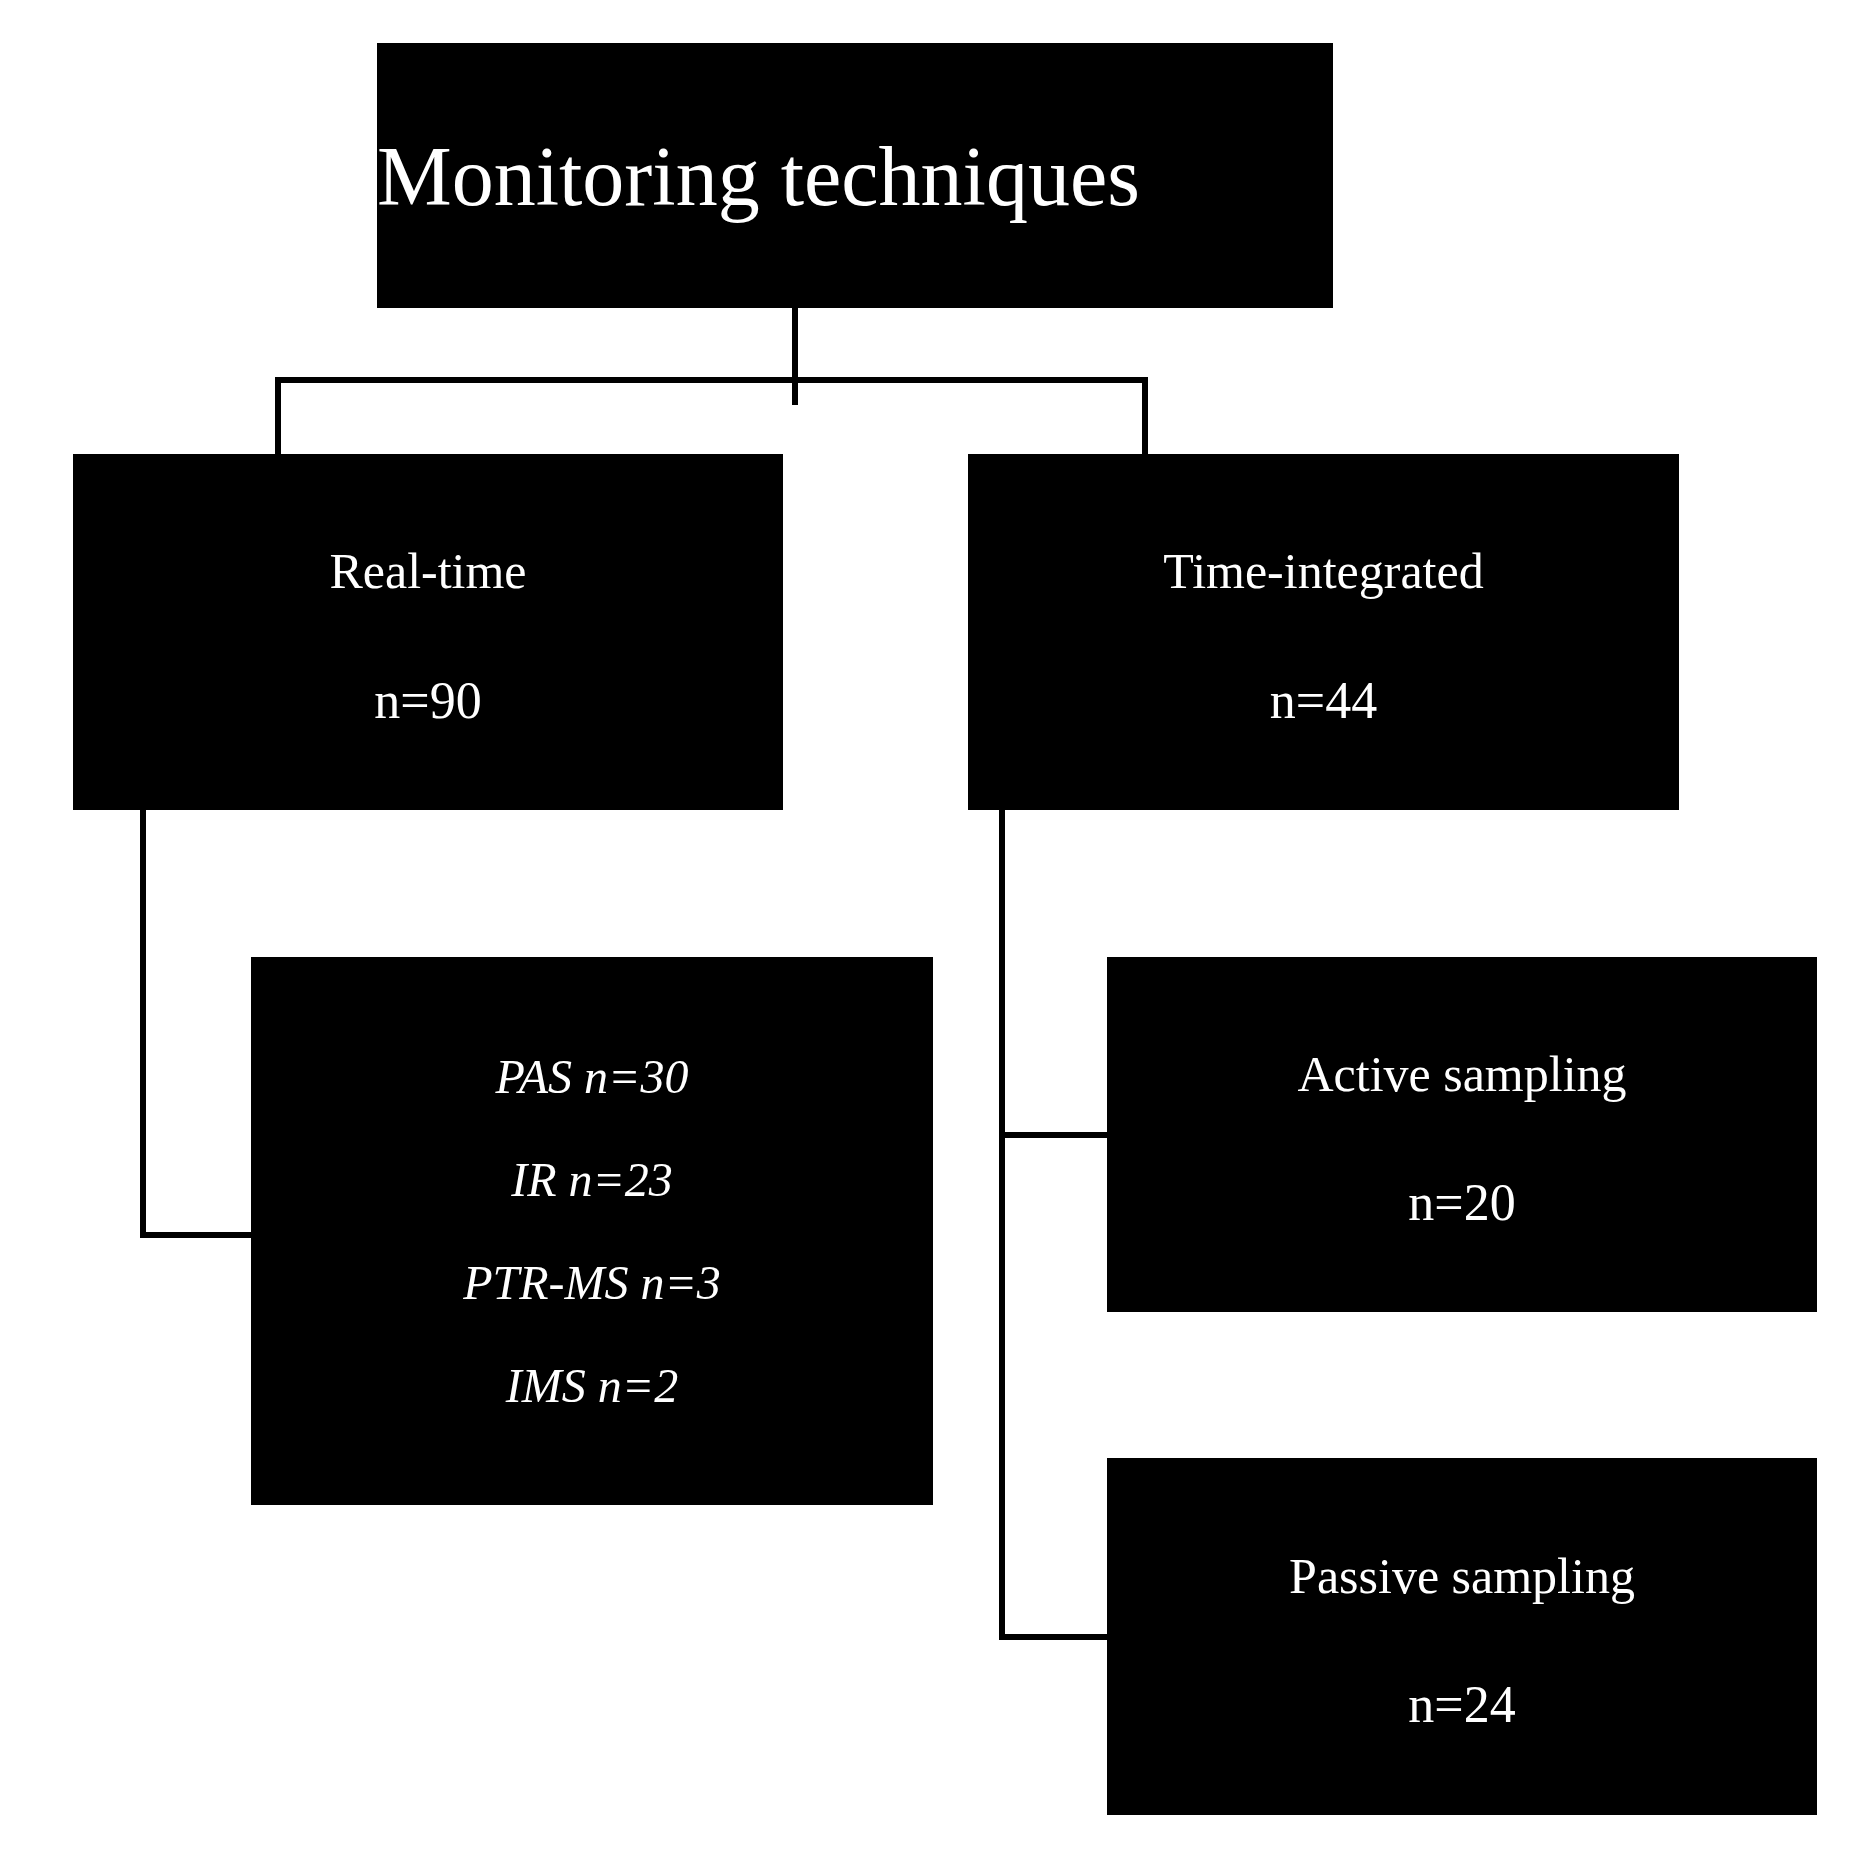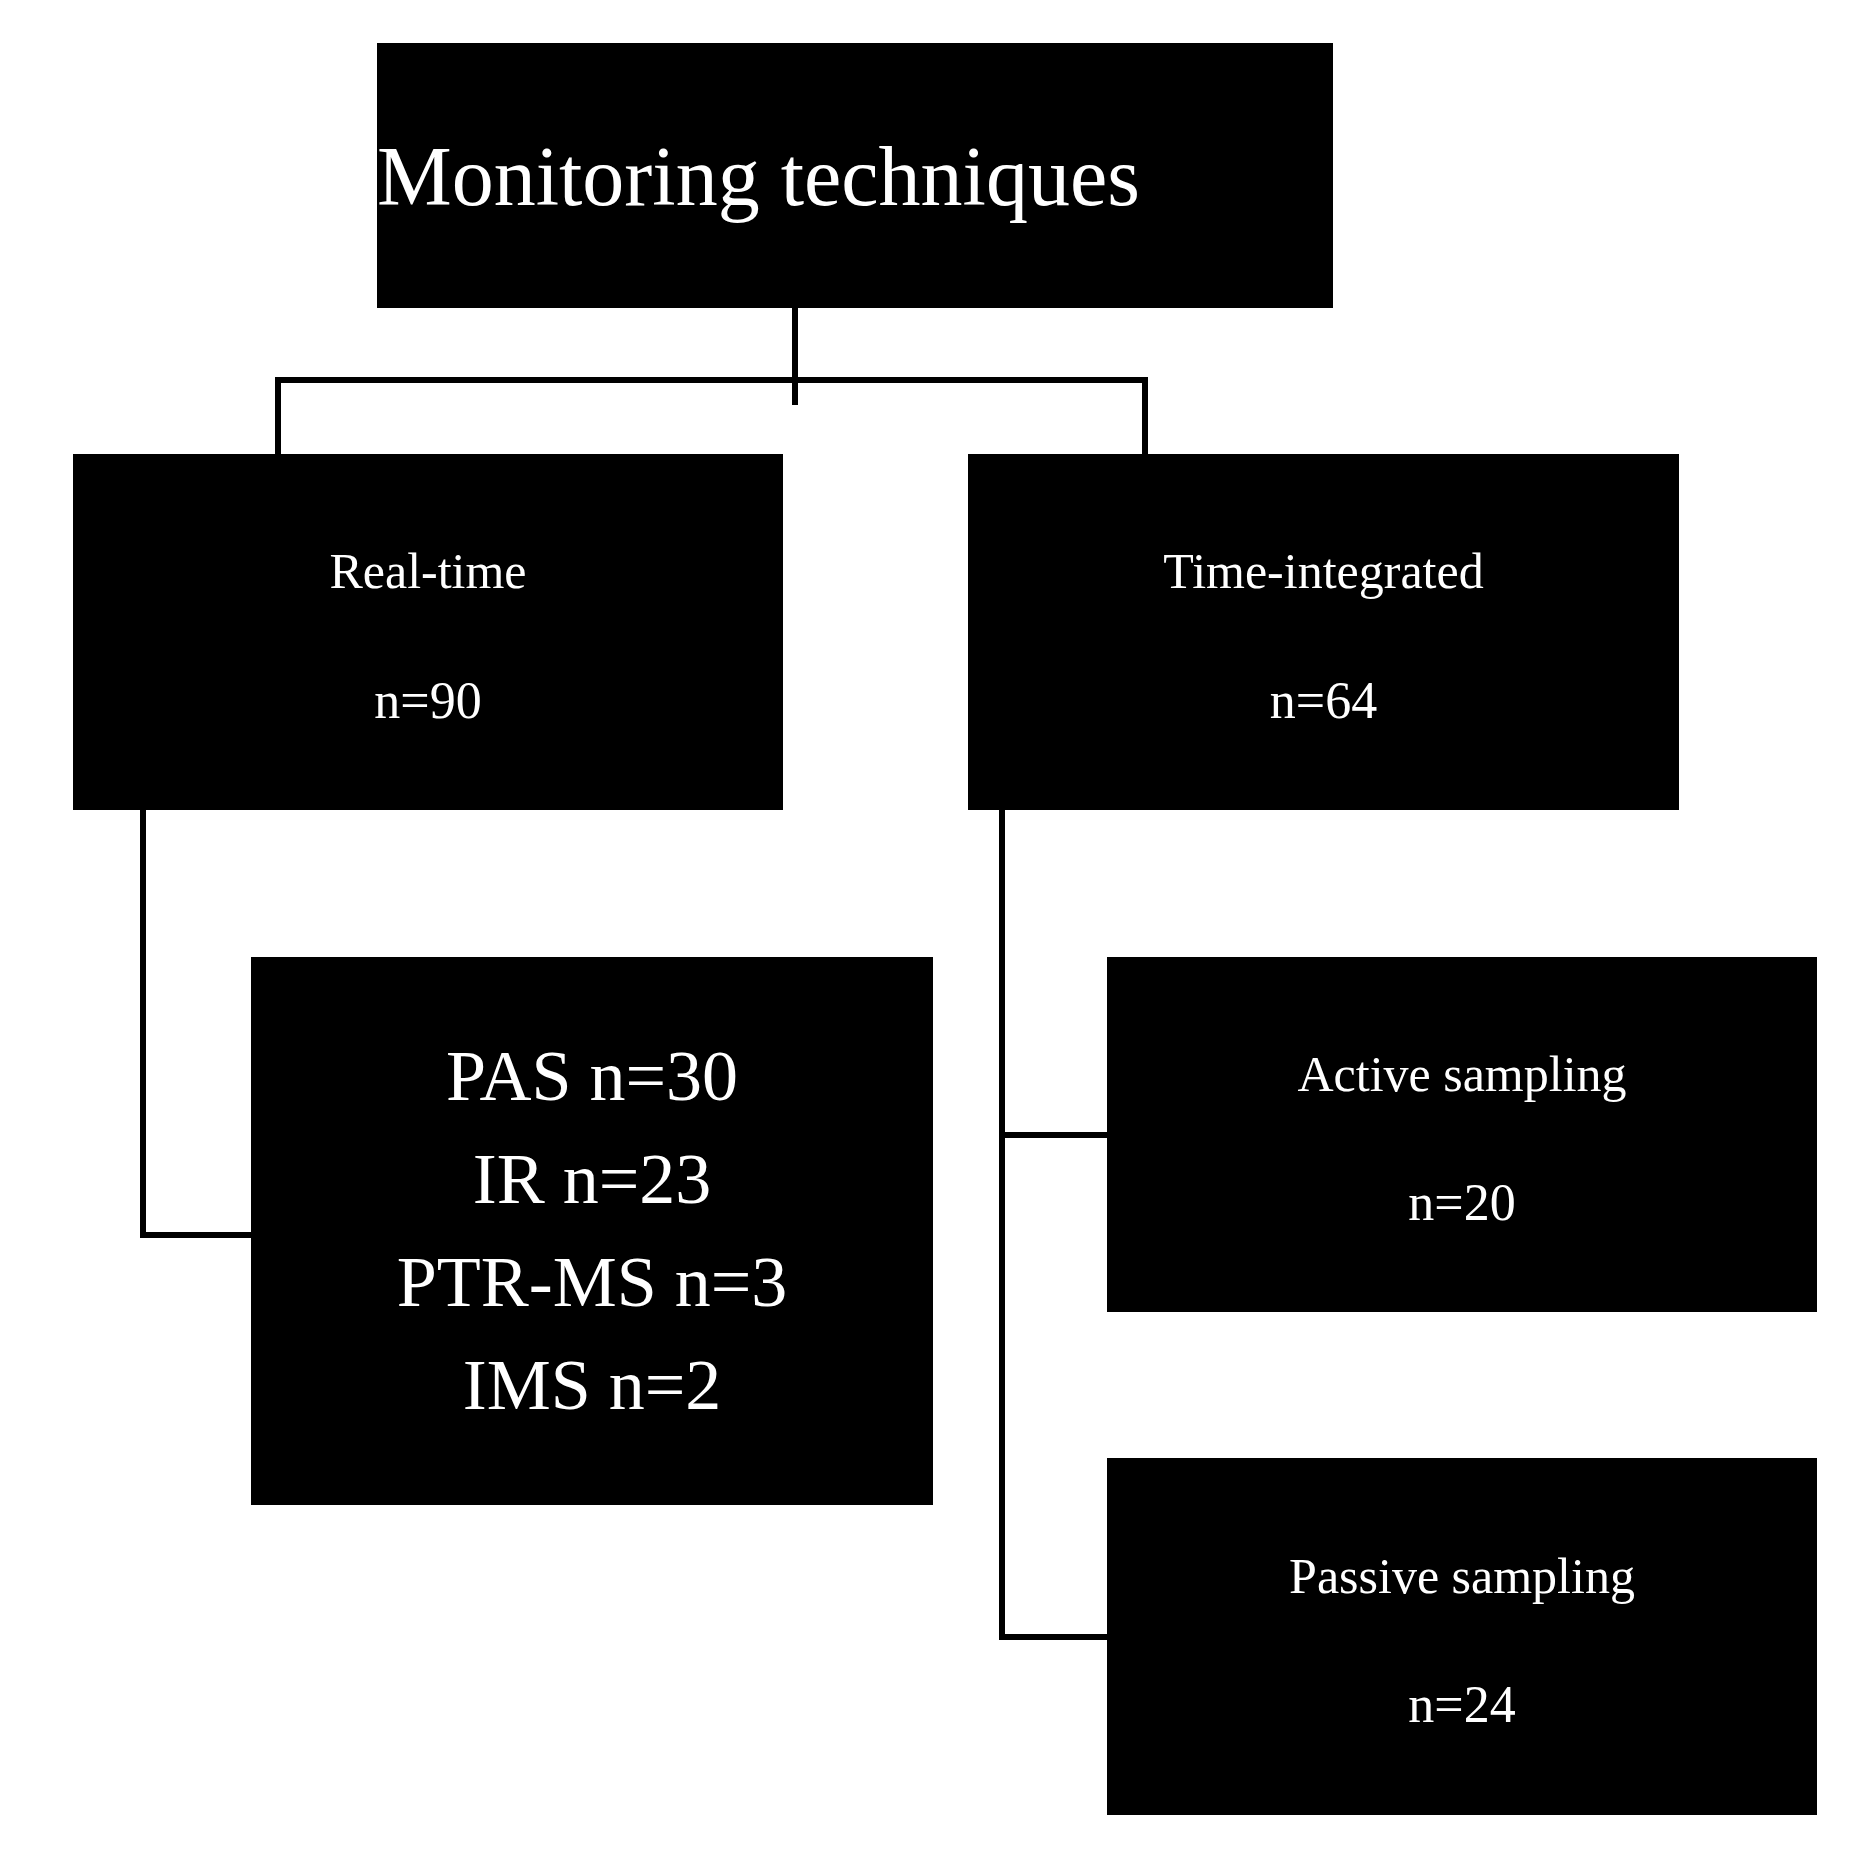--- a/index.html
+++ b/index.html
@@ -50,24 +50,25 @@
   .methods {
     position: absolute;
     left: 0; right: 0;
     top: 50%;
     transform: translateY(-50%);
     display: flex;
     flex-direction: column;
     align-items: center;
   }
   .methods .method-line {
-    font-size: 72px;
+    font-size: 48px;
     line-height: 103px;
     text-align: right;
     white-space: nowrap;
+    font-style: italic;
   }
   .connector {
     position: absolute;
     background: #000000;
   }
 
   
   #node-root            { left: 377px;  top: 43px;   width: 956px; height: 265px; }
   #node-real-time       { left: 73px;   top: 454px;  width: 710px; height: 356px; }
   #node-time-integrated { left: 968px;  top: 454px;  width: 711px; height: 356px; }
@@ -105,21 +106,21 @@
     <span class="root-label">Monitoring techniques</span>
   </div>
 
   <div class="node" id="node-real-time">
     <span class="box-label">Real-time</span>
     <span class="box-count">n=90</span>
   </div>
 
   <div class="node" id="node-time-integrated">
     <span class="box-label">Time-integrated</span>
-    <span class="box-count">n=64</span>
+    <span class="box-count">n=44</span>
   </div>
 
   <div class="node" id="node-methods">
     <div class="methods">
       <span class="method-line">PAS n=30</span>
       <span class="method-line">IR n=23</span>
       <span class="method-line">PTR-MS n=3</span>
       <span class="method-line">IMS n=2</span>
     </div>
   </div>

